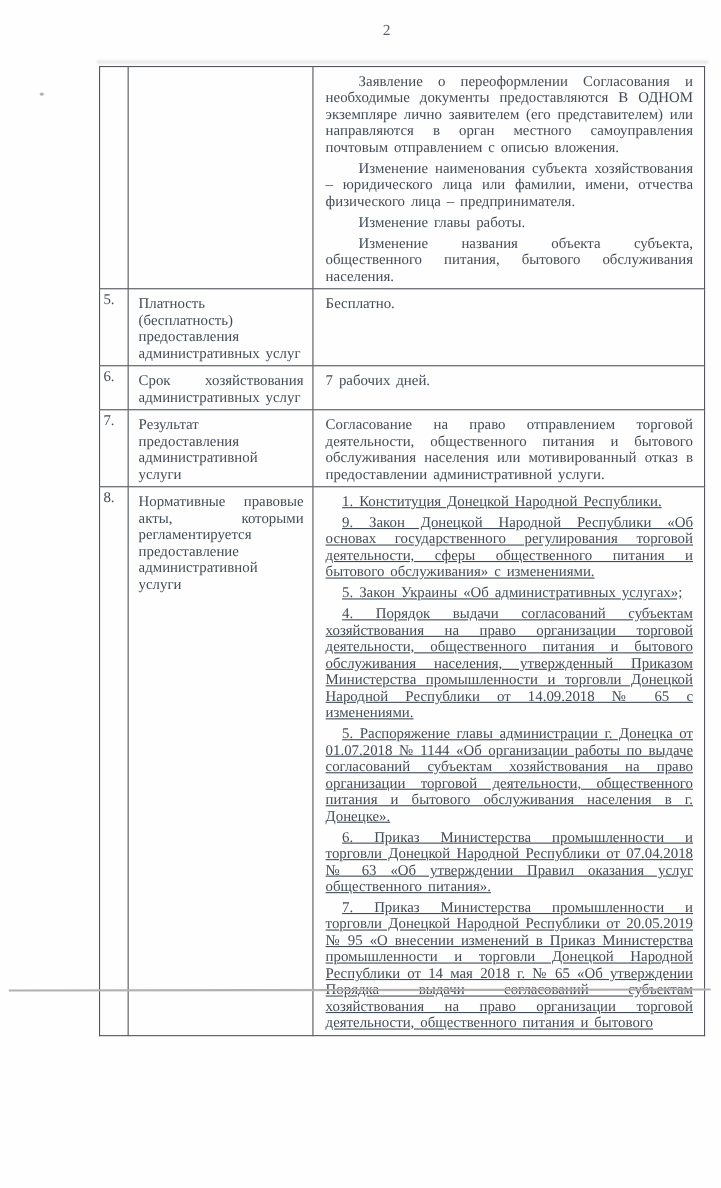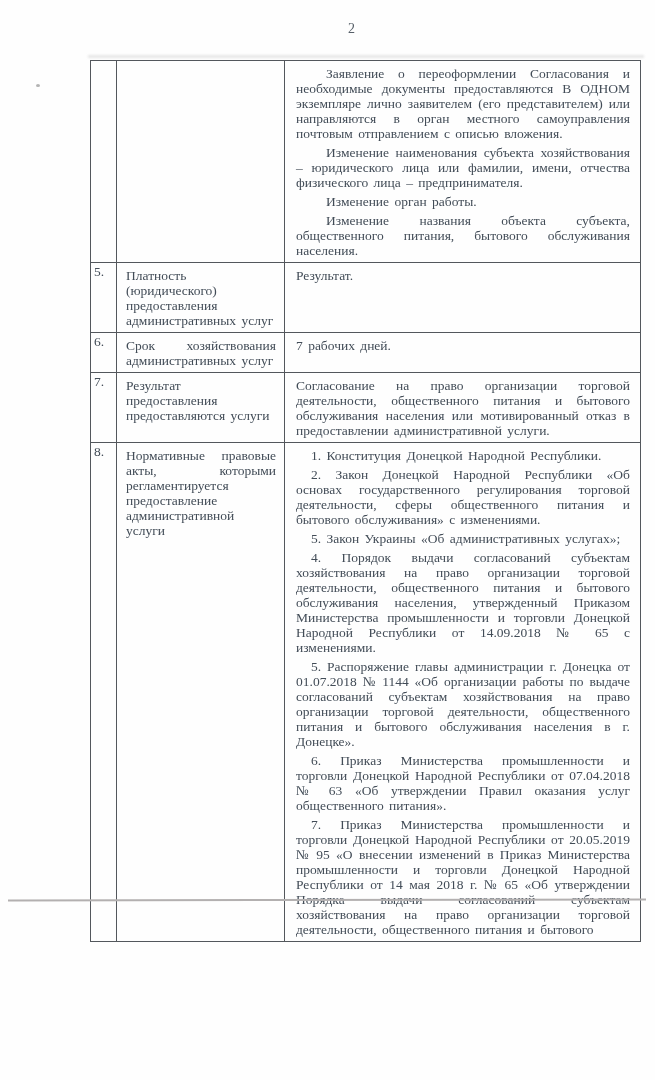--- a/index.html
+++ b/index.html
@@ -37,21 +37,21 @@
     border:1px solid #53575c;
     vertical-align:top;
     font-size:13.5px;line-height:15px;
     word-spacing:2px;
   }
   td.num{padding:1px 1px 0 3px;}
   td.label{padding:1px 4px 0 5px;text-align:justify;}
   td.content{padding:1px 6px 0 7px;text-align:justify;}
   p{margin:4px;}
   .indent-lg{text-indent:30px;}
-  .indent-sm{text-indent:15px;}
+  .indent-sm{text-indent:15px;text-decoration:underline;}
   tr.r0{height:180px;}
   tr.r1{height:43px;}
   tr.r2{height:33px;}
   tr.r3{height:59px;}
 </style>
 </head>
 <body>
 
 <div class="page">
 
@@ -69,63 +69,63 @@
     <tbody>
 
       <tr class="r0">
         <td class="num"></td>
         <td class="label">
           <p></p>
         </td>
         <td class="content">
           <p class="indent-lg">Заявление о переоформлении Согласования и необходимые документы предоставляются В ОДНОМ экземпляре лично заявителем (его представителем) или направляются в орган местного самоуправления почтовым отправлением с описью вложения.</p>
           <p class="indent-lg">Изменение наименования субъекта хозяйствования – юридического лица или фамилии, имени, отчества физического лица – предпринимателя.</p>
-          <p class="indent-lg">Изменение орган работы.</p>
+          <p class="indent-lg">Изменение главы работы.</p>
           <p class="indent-lg">Изменение названия объекта субъекта, общественного питания, бытового обслуживания населения.</p>
         </td>
       </tr>
 
       <tr class="r1">
         <td class="num">5.</td>
         <td class="label">
-          <p>Платность (юридического) предоставления административных услуг</p>
+          <p>Платность (бесплатность) предоставления административных услуг</p>
         </td>
         <td class="content">
-          <p>Результат.</p>
+          <p>Бесплатно.</p>
         </td>
       </tr>
 
       <tr class="r2">
         <td class="num">6.</td>
         <td class="label">
           <p>Срок хозяйствования административных услуг</p>
         </td>
         <td class="content">
           <p>7 рабочих дней.</p>
         </td>
       </tr>
 
       <tr class="r3">
         <td class="num">7.</td>
         <td class="label">
-          <p>Результат предоставления предоставляются услуги</p>
+          <p>Результат предоставления административной услуги</p>
         </td>
         <td class="content">
-          <p>Согласование на право организации торговой деятельности, общественного питания и бытового обслуживания населения или мотивированный отказ в предоставлении административной услуги.</p>
+          <p>Согласование на право отправлением торговой деятельности, общественного питания и бытового обслуживания населения или мотивированный отказ в предоставлении административной услуги.</p>
         </td>
       </tr>
 
       <tr>
         <td class="num">8.</td>
         <td class="label">
           <p>Нормативные правовые акты, которыми регламентируется предоставление административной услуги</p>
         </td>
         <td class="content">
           <p class="indent-sm">1. Конституция Донецкой Народной Республики.</p>
-          <p class="indent-sm">2. Закон Донецкой Народной Республики «Об основах государственного регулирования торговой деятельности, сферы общественного питания и бытового обслуживания» с изменениями.</p>
+          <p class="indent-sm">9. Закон Донецкой Народной Республики «Об основах государственного регулирования торговой деятельности, сферы общественного питания и бытового обслуживания» с изменениями.</p>
           <p class="indent-sm">5. Закон Украины «Об административных услугах»;</p>
           <p class="indent-sm">4. Порядок выдачи согласований субъектам хозяйствования на право организации торговой деятельности, общественного питания и бытового обслуживания населения, утвержденный Приказом Министерства промышленности и торговли Донецкой Народной Республики от 14.09.2018 № 65 с изменениями.</p>
           <p class="indent-sm">5. Распоряжение главы администрации г. Донецка от 01.07.2018 № 1144 «Об организации работы по выдаче согласований субъектам хозяйствования на право организации торговой деятельности, общественного питания и бытового обслуживания населения в г. Донецке».</p>
           <p class="indent-sm">6. Приказ Министерства промышленности и торговли Донецкой Народной Республики от 07.04.2018 № 63 «Об утверждении Правил оказания услуг общественного питания».</p>
           <p class="indent-sm">7. Приказ Министерства промышленности и торговли Донецкой Народной Республики от 20.05.2019 № 95 «О внесении изменений в Приказ Министерства промышленности и торговли Донецкой Народной Республики от 14 мая 2018 г. № 65 «Об утверждении Порядка выдачи согласований субъектам хозяйствования на право организации торговой деятельности, общественного питания и бытового</p>
         </td>
       </tr>
 
     </tbody>
   </table>

